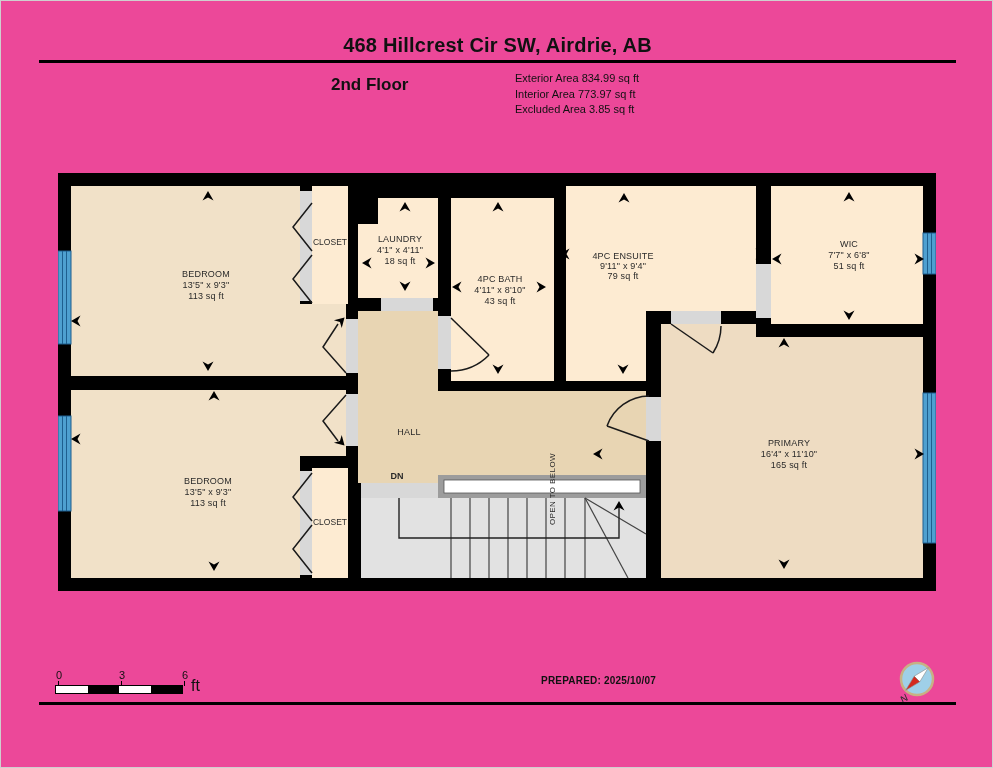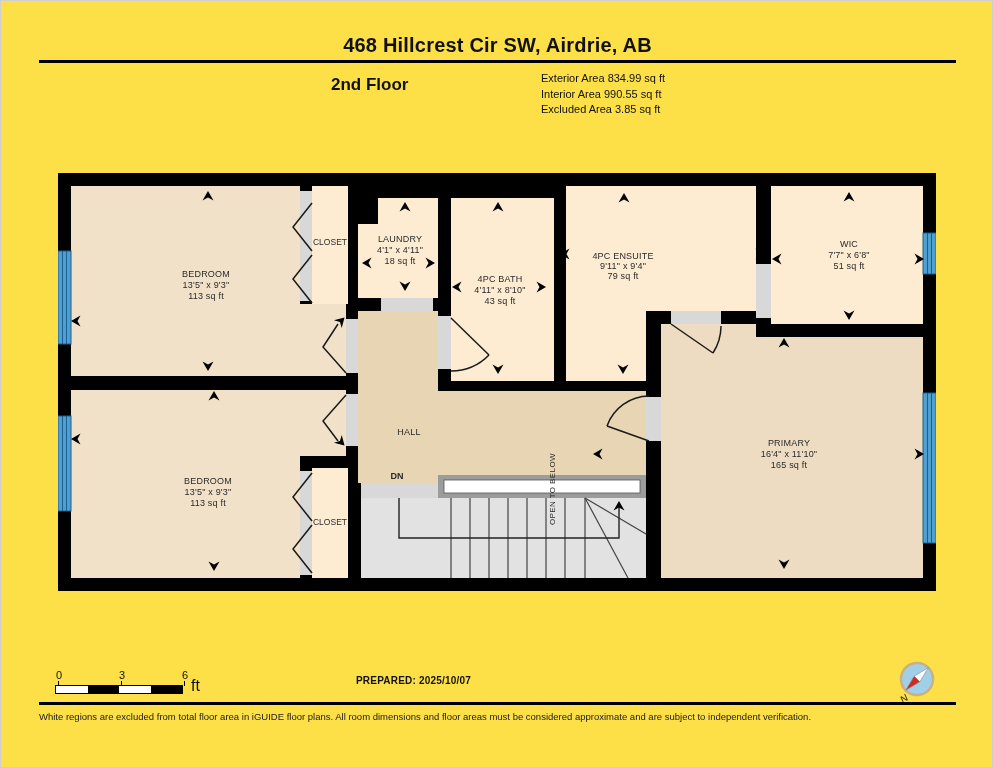--- a/index.html
+++ b/index.html
@@ -1,53 +1,53 @@
 <!DOCTYPE html>
 <html><head>
 <meta charset="utf-8">
 <style>
   html,body{margin:0;padding:0;background:#ffffff;}
-  #page{position:relative;width:993px;height:768px;background:#fde047;
+  #page{position:relative;width:993px;height:768px;background:#ec4899;
         border:1px solid #cfcfcf;box-sizing:border-box;overflow:hidden;
         font-family:"Liberation Sans", sans-serif;color:#111;}
   .abs{position:absolute;}
   #title{top:33px;left:0;width:993px;text-align:center;font-size:20px;font-weight:bold;letter-spacing:.2px;}
   #top-rule{top:59px;left:38px;width:917px;height:3px;background:#000;}
   #floor-label{top:74px;left:330px;width:167px;text-align:left;font-size:17px;font-weight:bold;}
-  #area-lines{top:70px;left:540px;font-size:11px;line-height:15.6px;}
+  #area-lines{top:70px;left:514px;font-size:11px;line-height:15.6px;}
   #plan-svg{top:172px;left:57px;}
   #scale{top:668px;left:50px;width:170px;}
   .scale-nums{position:relative;height:12px;font-size:11px;}
   .scale-nums span{position:absolute;transform:translateX(-50%);}
   #scale-bar{position:relative;margin-left:4px;margin-top:4px;width:126px;height:7px;border:1px solid #000;display:flex;}
   #scale-bar div{flex:1;}
   .seg-w{background:#fff;} .seg-b{background:#000;}
   #scale-ft{position:absolute;left:140px;top:8px;font-size:16px;}
   .tick{position:absolute;top:12px;width:1px;height:5px;background:#000;}
-  #prepared{top:674px;left:355px;width:300px;text-align:left;font-size:10px;font-weight:600;letter-spacing:.2px;}
+  #prepared{top:674px;left:355px;width:300px;text-align:right;font-size:10px;font-weight:600;letter-spacing:.2px;}
   #compass{top:654px;left:893px;}
   #bottom-rule{top:701px;left:38px;width:917px;height:3px;background:#000;}
   #disclaimer{top:710px;left:38px;width:917px;font-size:9.5px;color:#1a1a1a;}
   text{font-family:"Liberation Sans", sans-serif;fill:#2a2a2a;}
   .room-name,.room-dims,.room-area{font-size:9px;letter-spacing:.2px;}
   .small-label{font-size:8.5px;}
   .dn-label{font-size:9px;font-weight:600;}
   .otb{font-size:8px;letter-spacing:.4px;}
 </style>
 </head>
 <body>
 
 <div id="page">
 
   <div class="abs" id="title">468 Hillcrest Cir SW, Airdrie, AB</div>
   <div class="abs" id="top-rule"></div>
   <div class="abs" id="floor-label">2nd Floor</div>
   <div class="abs" id="area-lines">
     <div>Exterior Area 834.99 sq ft</div>
-    <div>Interior Area 990.55 sq ft</div>
+    <div>Interior Area 773.97 sq ft</div>
     <div>Excluded Area 3.85 sq ft</div>
   </div>
 
   <svg class="abs" id="plan-svg" width="878" height="418" viewBox="57 172 878 418">
 
     <rect x="57" y="172" width="878" height="418" fill="#000000"></rect>
 
     <polygon fill="#f1e1c8" points="70,185 299,185 299,303 345,303 345,375 70,375"></polygon>
     <polygon fill="#f1e1c8" points="70,389 345,389 345,455 299,455 299,577 70,577"></polygon>
     <rect fill="#fdebd2" x="311" y="185" width="36" height="118"></rect>
@@ -220,15 +220,14 @@
 
   <svg class="abs" id="compass" width="48" height="52" viewBox="0 0 48 52">
     <circle cx="23" cy="24" r="16" fill="#9fd0e8" stroke="#c8b184" stroke-width="2.5"></circle>
     <polygon points="34.3,12.7 25.8,21.2 20.2,26.8" fill="none"></polygon>
     <polygon points="34.3,12.7 25.8,26.8 20.2,21.2" fill="#ffffff" stroke="#888" stroke-width="0.6"></polygon>
     <polygon points="11.7,35.3 25.8,26.8 20.2,21.2" fill="#d42a1e" stroke="#888" stroke-width="0.6"></polygon>
     <text x="7" y="48" font-size="10" font-style="italic" transform="rotate(-35 9 45)">N</text>
   </svg>
 
   <div class="abs" id="bottom-rule"></div>
-  <div class="abs" id="disclaimer">White regions are excluded from total floor area in iGUIDE floor plans. All room dimensions and floor areas must be considered approximate and are subject to independent verification.</div>
 
 </div>
 
 </body></html>

